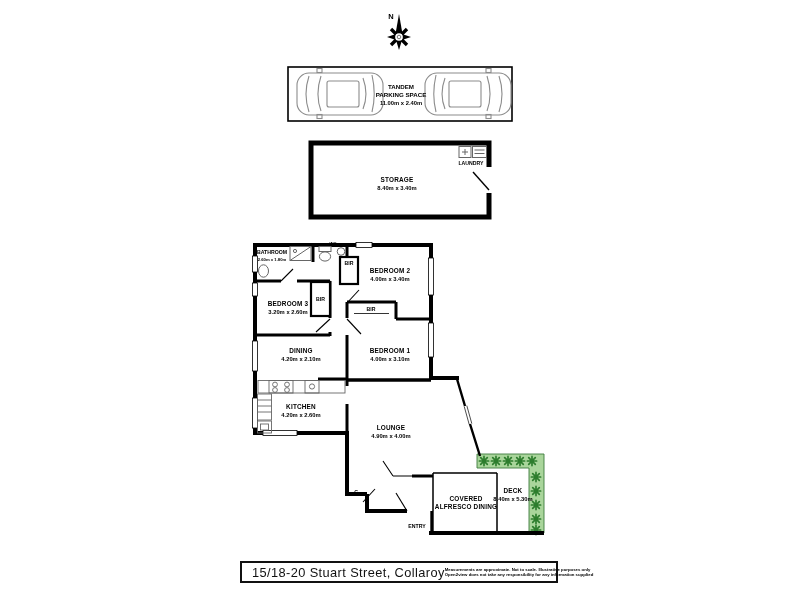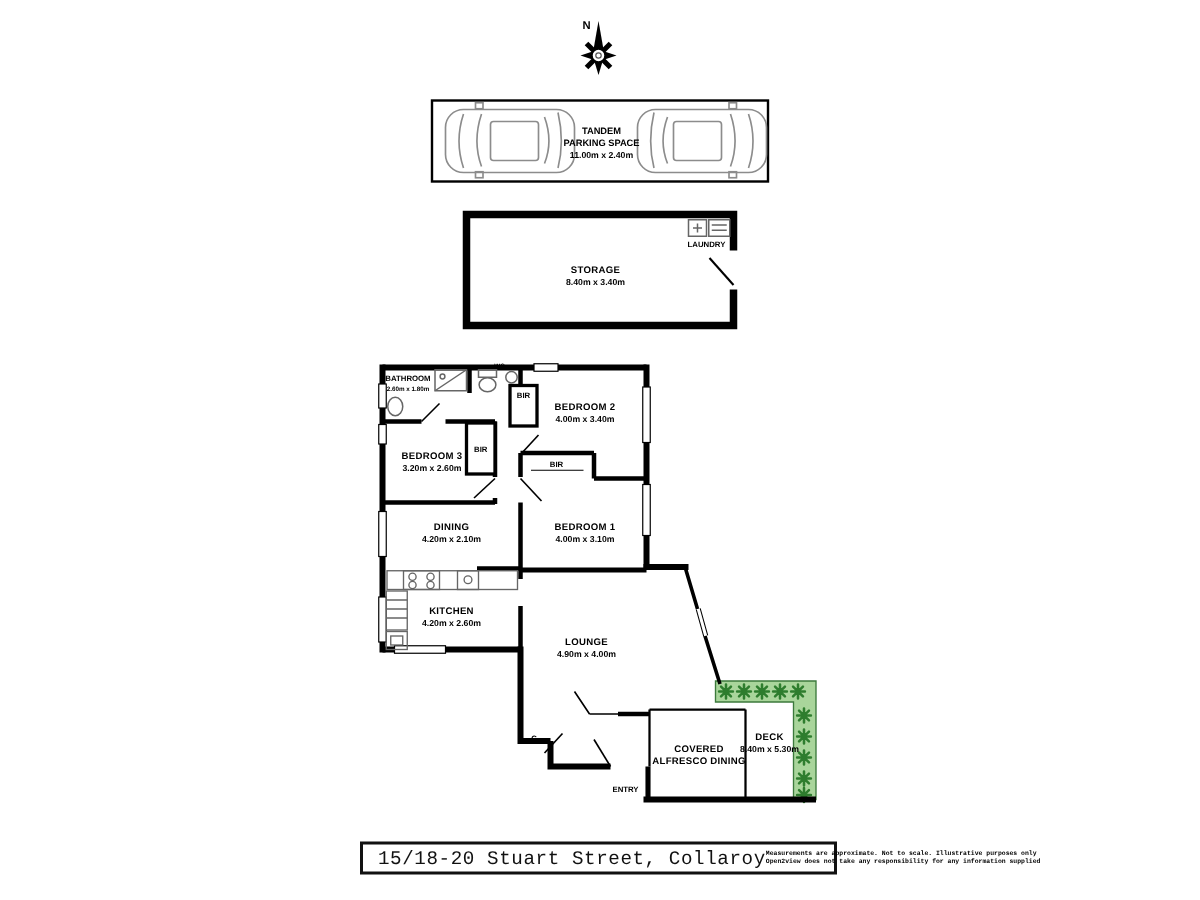--- a/index.html
+++ b/index.html
@@ -8,21 +8,21 @@
   svg{position:absolute;left:0;top:0;}
   svg text{font-family:"Liberation Sans",sans-serif;font-weight:bold;fill:#000;}
   .room-name{font-size:6.4px;letter-spacing:.2px;}
   .room-dims{font-size:5.8px;}
   .small-label{font-size:5.2px;}
   .tiny-label{font-size:4.2px;font-weight:bold;}
   .parking-text{font-size:6.2px;}
   .north-n{font-size:7.5px;}
   .footer-bar{position:absolute;left:240px;top:561px;width:318px;height:22px;
       border:2px solid #111;box-sizing:border-box;background:#fff;
-      display:flex;align-items:center;padding:0 5px 0 10px;font-family:Liberation Mono, monospace;}
+      display:flex;align-items:center;padding:0 5px 0 10px;}
   .footer-address{font-size:12.8px;letter-spacing:.4px;color:#111;white-space:nowrap;}
   .footer-disclaimer{margin-left:auto;text-align:left;color:#000;}
   .footer-disclaimer div{font-size:4.3px;line-height:5.4px;white-space:nowrap;font-weight:bold;}
 </style>
 </head>
 <body>
 
 <div class="canvas">
 
 <svg width="800" height="600" viewBox="0 0 800 600">

